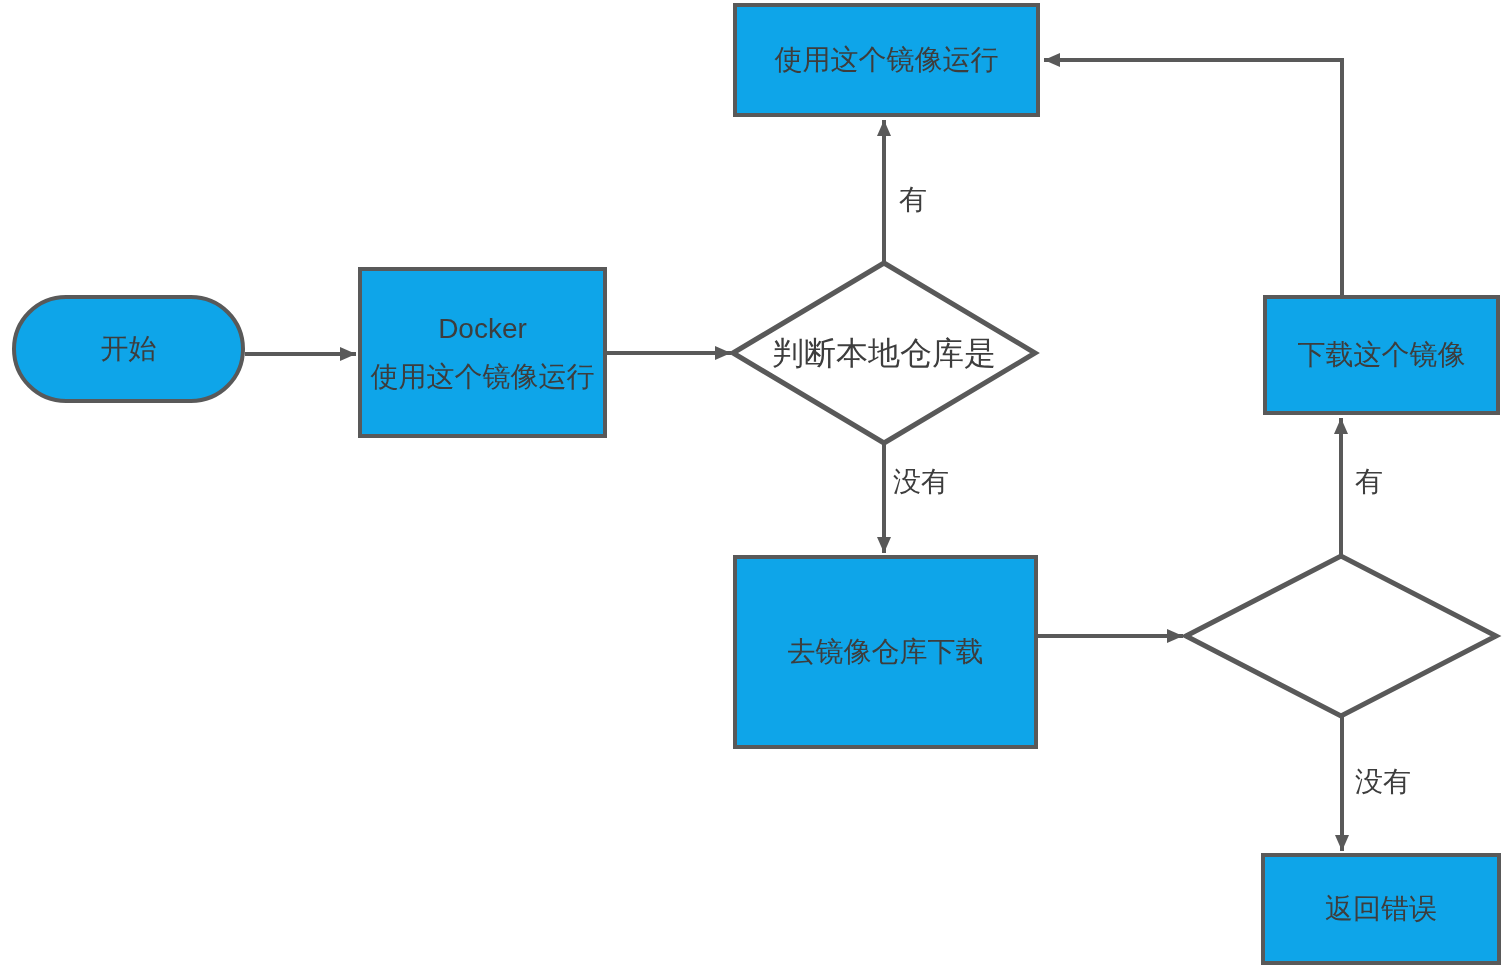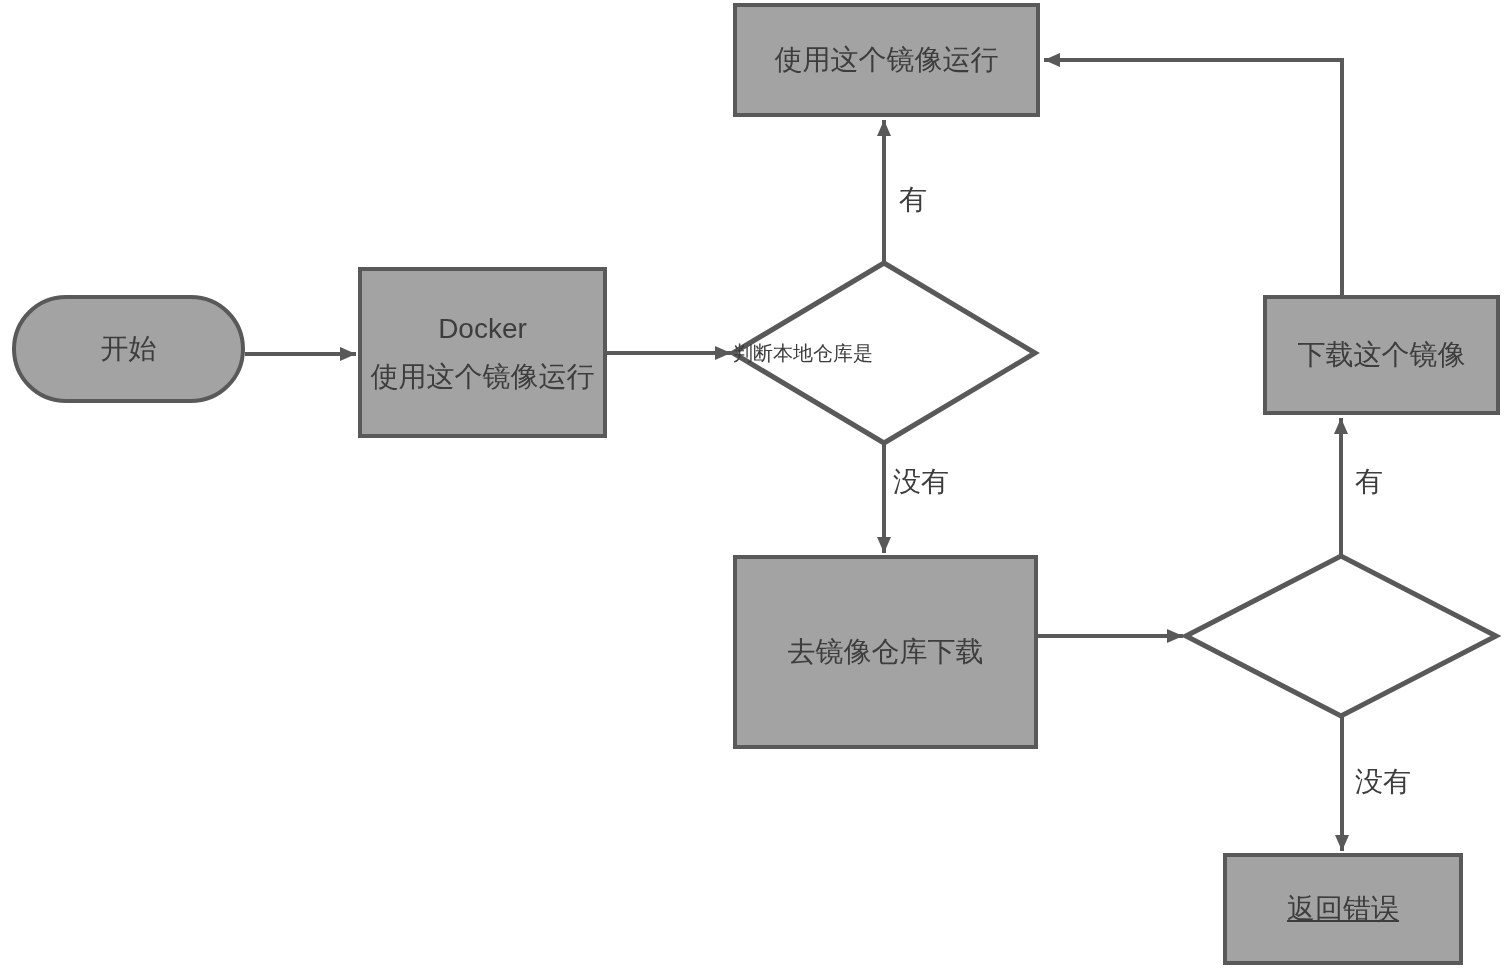--- a/index.html
+++ b/index.html
@@ -18,50 +18,51 @@
   .connector-layer {
     position: absolute;
     left: 0;
     top: 0;
     width: 1504px;
     height: 970px;
   }
   .node {
     position: absolute;
     box-sizing: border-box;
-    background: #a3a3a3;
+    background: #0ea5e9;
     border: 4px solid #595959;
     color: #3d3d3d;
     font-size: 28px;
     display: flex;
     flex-direction: column;
     align-items: center;
     justify-content: center;
     text-align: center;
     line-height: 48px;
   }
   .node .line { display: block; }
   .terminator { border-radius: 62px; }
   
   .n-start    { left: 12px;   top: 295px; width: 233px; height: 108px; }
   .n-docker   { left: 358px;  top: 267px; width: 249px; height: 171px; }
   .n-run      { left: 733px;  top: 3px;   width: 307px; height: 114px; }
   .n-gotorepo { left: 733px;  top: 555px; width: 305px; height: 194px; }
   .n-download { left: 1223px; top: 295px; width: 237px; height: 120px; margin-left: 40px; }
-  .n-error    { left: 1223px; top: 853px; width: 240px; height: 112px; text-decoration: underline; }
+  .n-error    { left: 1261px; top: 853px; width: 240px; height: 112px; }
   
   .diamond-label {
     position: absolute;
     color: #3d3d3d;
-    font-size: 20px;
+    font-size: 32px;
     line-height: 48px;
     text-align: center;
     display: flex;
-    flex-direction: row;
+    flex-direction: column;
     align-items: center;
+    justify-content: center;
   }
   .d-checklocal { left: 733px;  top: 283px; width: 302px; height: 140px; }
   .d-checkrepo  { left: 1186px; top: 596px; width: 310px; height: 80px;  }
   
   .edge-label {
     position: absolute;
     color: #3d3d3d;
     font-size: 28px;
     line-height: 32px;
     white-space: nowrap;

